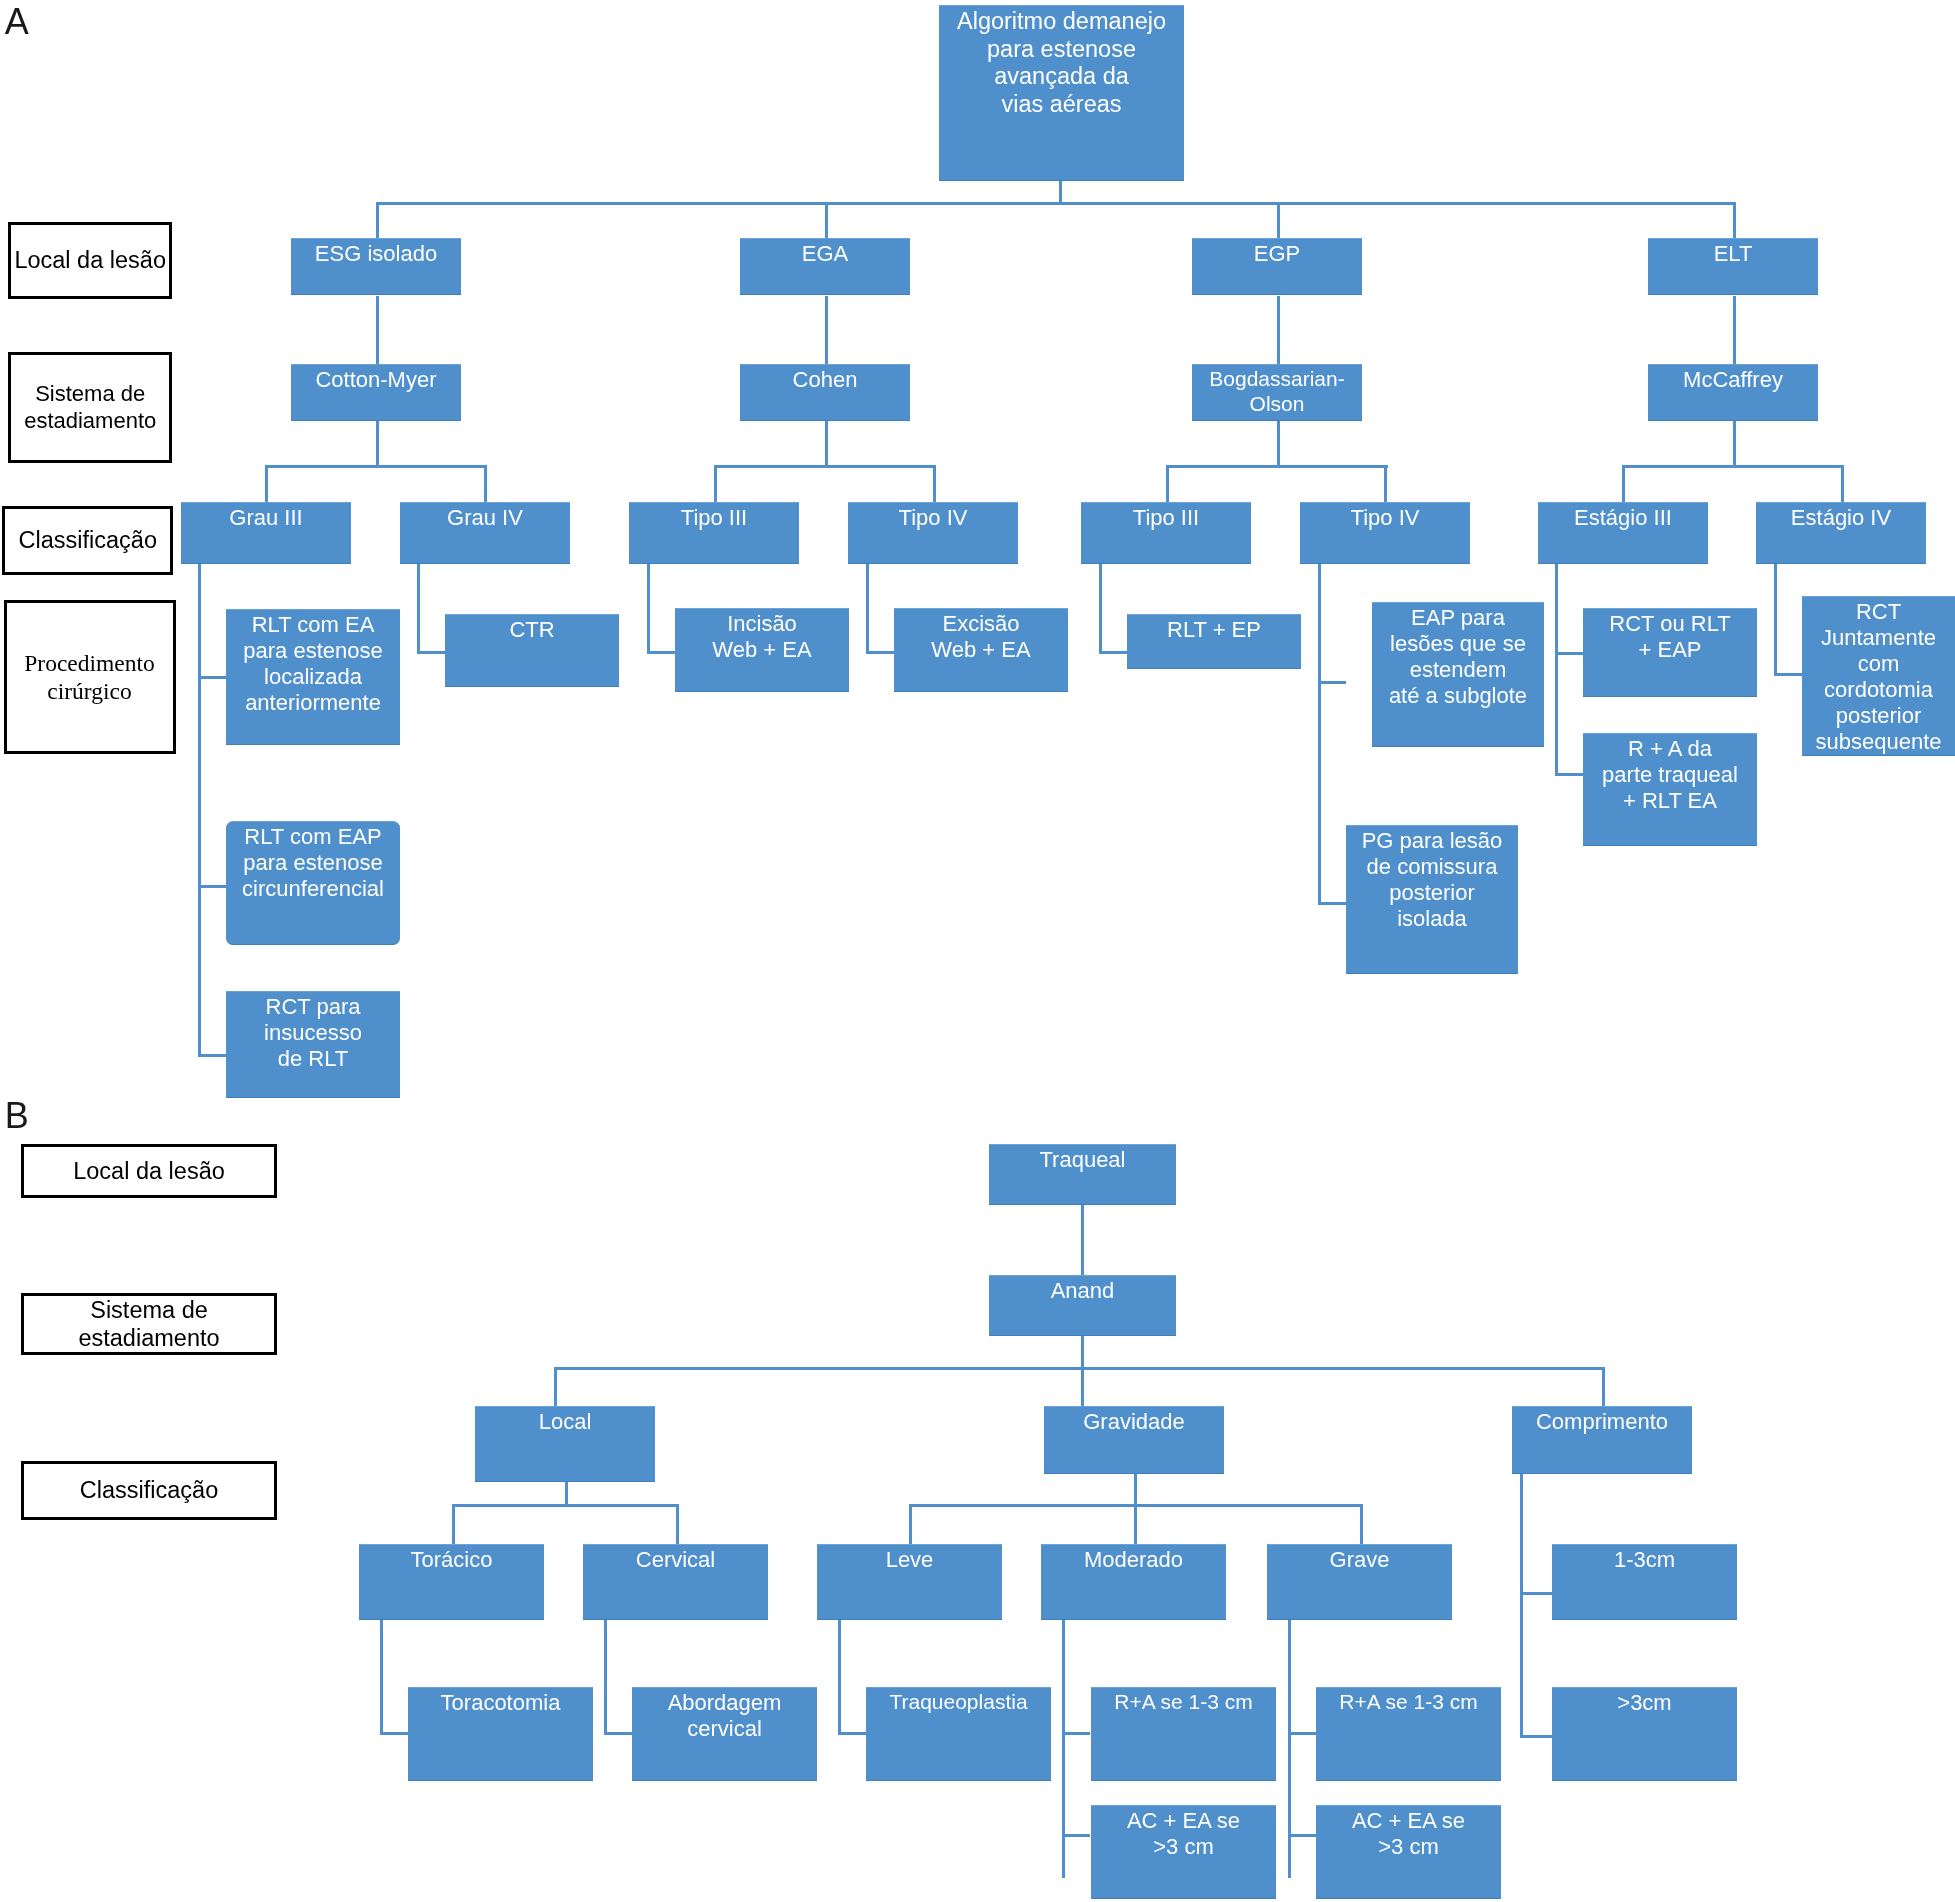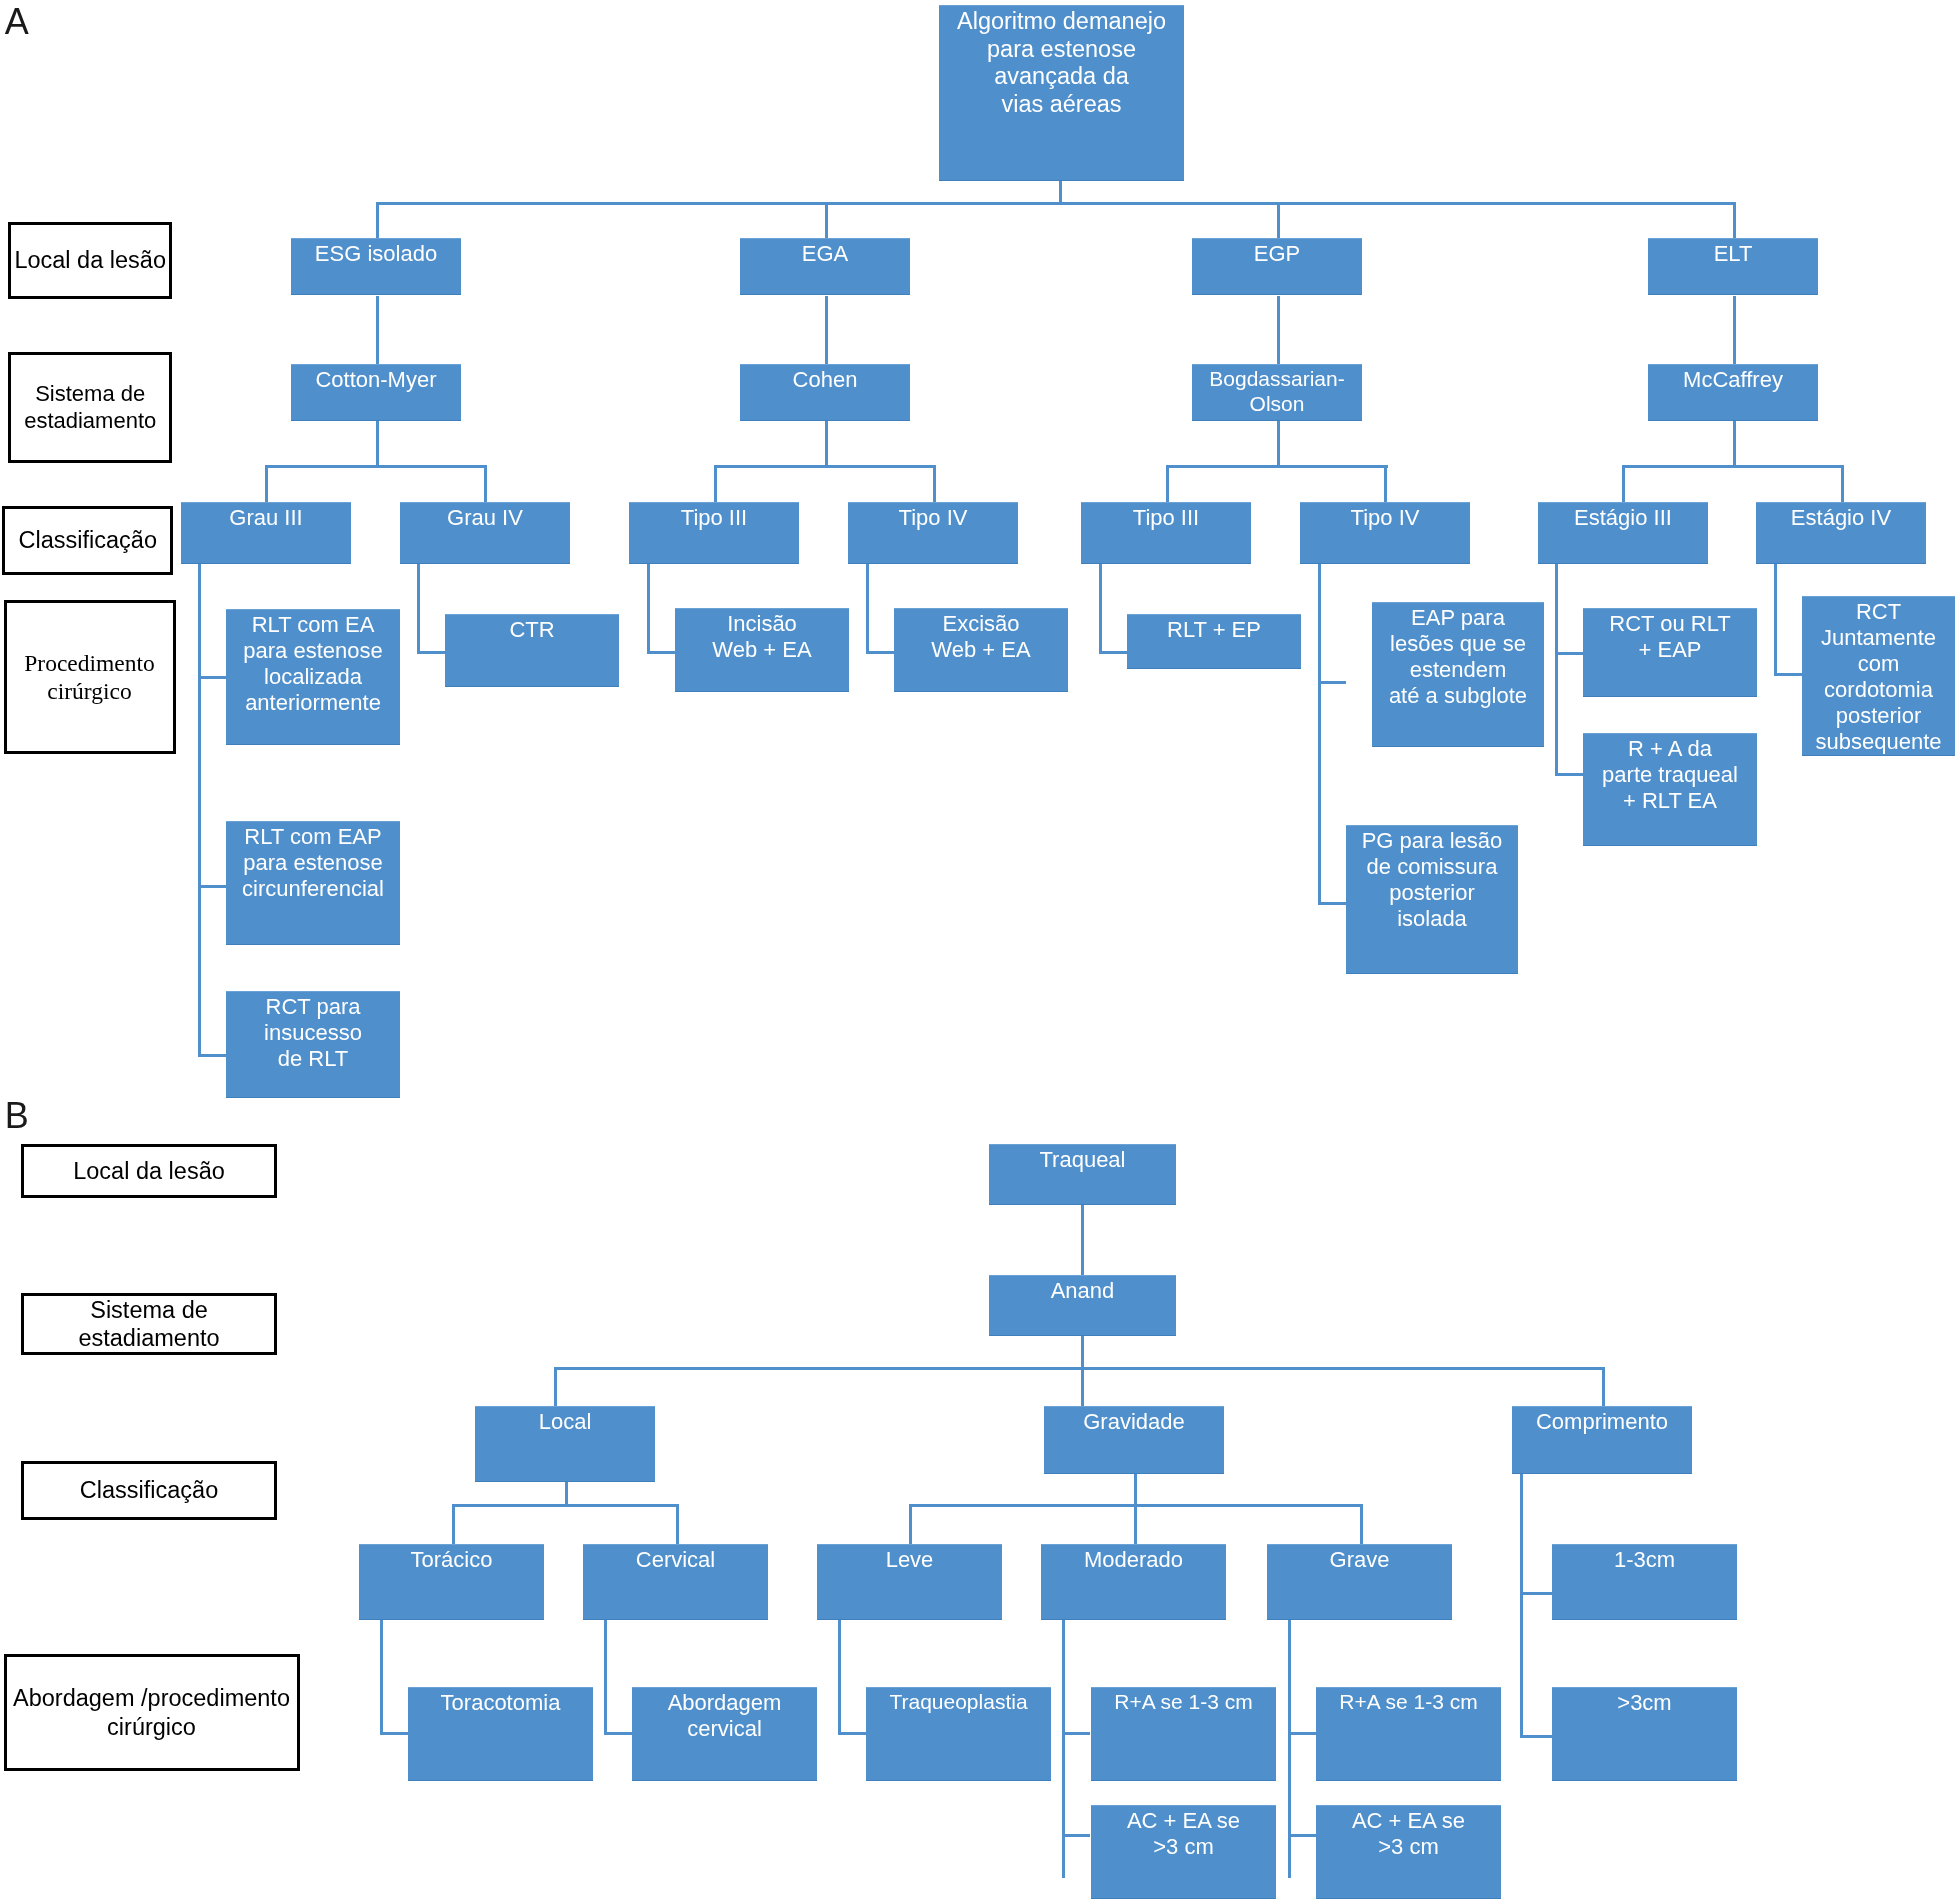--- a/index.html
+++ b/index.html
@@ -204,21 +204,21 @@
   <div class="ln h" style="left:198px; top:1054px; width:28px;"></div>
 
   <div class="node" style="left:226px; top:609px; width:174px; height:136px; font-size:22px;">
     <span>
       <span>RLT com EA</span>
       <span>para estenose</span>
       <span>localizada</span>
       <span>anteriormente</span>
     </span>
   </div>
-  <div class="node" style="left:226px; top:821px; width:174px; height:124px; font-size:22px;">
+  <div class="node" style="left:226px; top:821px; width:174px; height:124px; font-size:22px;border-radius:7px;">
     <span>
       <span>RLT com EAP</span>
       <span>para estenose</span>
       <span>circunferencial</span>
     </span>
   </div>
   <div class="node" style="left:226px; top:991px; width:174px; height:107px; font-size:22px;">
     <span>
       <span>RCT para</span>
       <span>insucesso</span>
@@ -312,27 +312,20 @@
   </div>
   <div class="rowlabel" style="left:21px; top:1293px; width:256px; height:62px;">
     <span>
       <span>Sistema de</span>
       <span>estadiamento</span>
     </span>
   </div>
   <div class="rowlabel" style="left:21px; top:1461px; width:256px; height:59px;">
     <span>Classificação</span>
   </div>
-  <div class="rowlabel" style="left:3.5px; top:1654px; width:296px; height:117px;">
-    <span>
-      <span>Abordagem</span>
-      <span>/procedimento</span>
-      <span>cirúrgico</span>
-    </span>
-  </div>
 
   <div class="node" style="left:989px; top:1144px; width:187px; height:61px;">
     <span>Traqueal</span>
   </div>
   <div class="ln v" style="left:1081px; top:1205px; height:70px;"></div>
 
   <div class="node" style="left:989px; top:1275px; width:187px; height:61px;">
     <span>Anand</span>
   </div>
 

